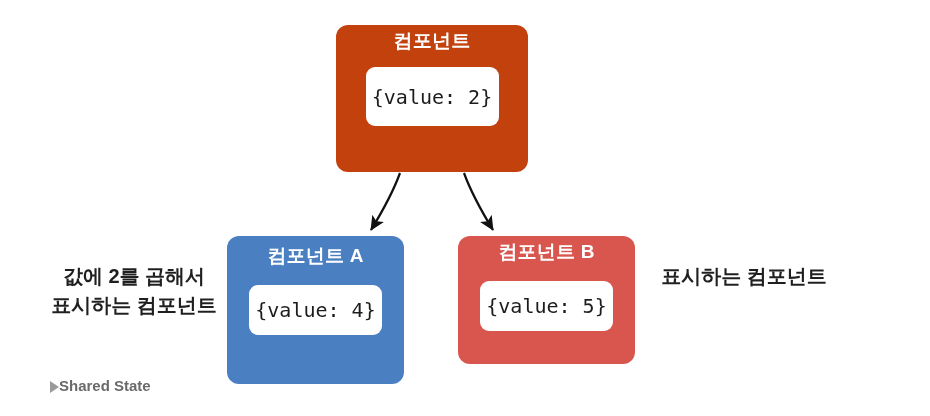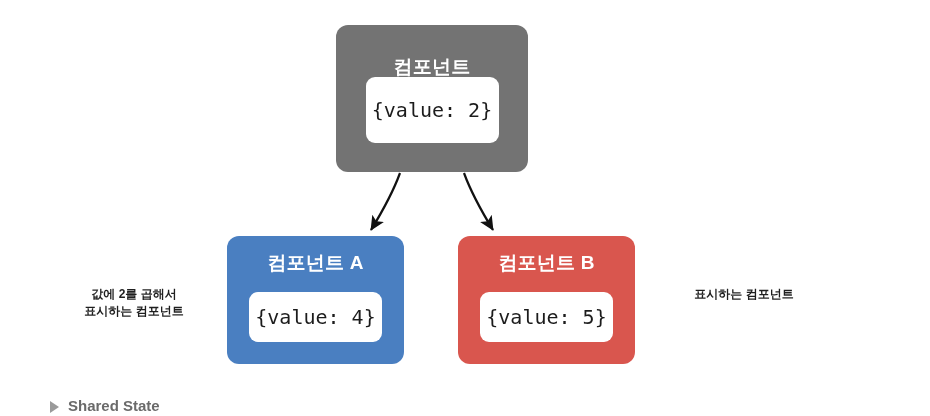--- a/index.html
+++ b/index.html
@@ -52,63 +52,62 @@
     white-space: nowrap;
     line-height: 1;
   }
 
   
   #card-root {
     left: 336px;
     top: 25px;
     width: 192px;
     height: 147px;
-    background: #737373;
-    padding-top: 32px;
+    background: #c2410c;
+    padding-top: 6px;
   }
   #card-root .value-chip {
     width: 133px;
-    height: 66px;
-    margin-top: 1px;
+    height: 59px;
+    margin-top: 17px;
   }
 
   
   #card-a {
     left: 227px;
     top: 236px;
     width: 177px;
-    height: 128px;
+    height: 148px;
     background: #4a7fc1;
-    padding-top: 17px;
+    padding-top: 10px;
   }
   #card-b {
     left: 458px;
     top: 236px;
     width: 177px;
     height: 128px;
     background: #d9564e;
-    padding-top: 17px;
+    padding-top: 6px;
   }
   #card-a .value-chip,
   #card-b .value-chip {
     width: 133px;
     height: 50px;
     margin-top: 20px;
   }
 
   
   .annotation {
     position: absolute;
-    font-size: 12px;
+    font-size: 20px;
     font-weight: 700;
     color: #1f1f1f;
     line-height: 1.45;
     text-align: center;
     white-space: nowrap;
-    margin-top: 24px;
   }
   #annotation-left {
     left: 46px;
     top: 262px;
     width: 176px;
   }
   #annotation-right {
     left: 651px;
     top: 262px;
     width: 186px;
@@ -121,24 +120,24 @@
     top: 0;
     width: 930px;
     height: 416px;
     pointer-events: none;
   }
 
   
   #caption {
     position: absolute;
     left: 50px;
-    top: 398px;
+    top: 378px;
     display: flex;
     align-items: flex-end;
-    gap: 9px;
+    gap: 0;
   }
   #caption .tri {
     width: 0;
     height: 0;
     border-left: 9px solid #9a9a9a;
     border-top: 6px solid transparent;
     border-bottom: 6px solid transparent;
   }
   #caption .caption-text {
     font-size: 15px;

